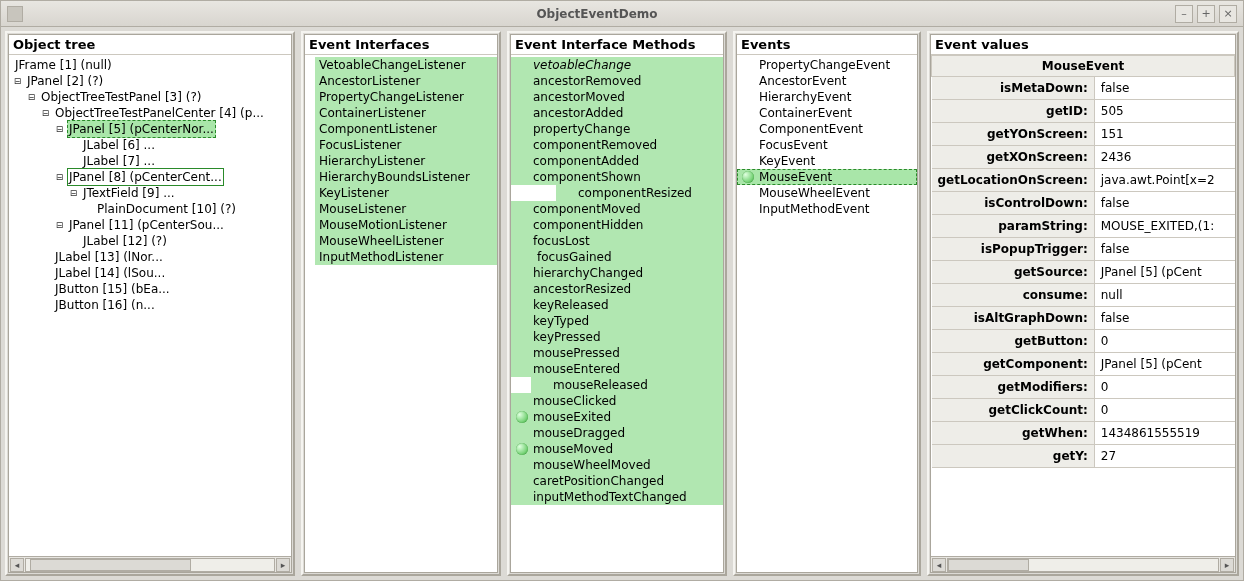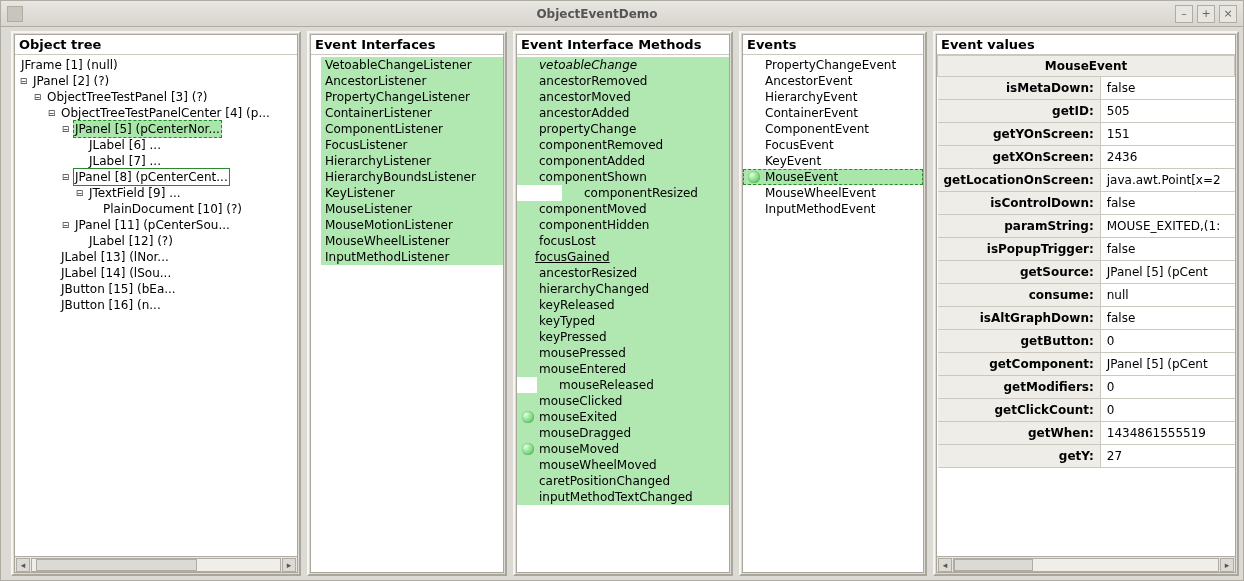--- a/index.html
+++ b/index.html
@@ -35,21 +35,21 @@
   .bullet-green { width:12px; height:12px; border-radius:50%; background:radial-gradient(circle at 30% 30%, #dfffdf, #7ed67e 60%, #3aa63a); box-shadow:inset 0 0 1px #2a8a2a; flex-shrink:0; }
 
   
   .ev-table { width:100%; border-collapse:collapse; }
   .ev-header td { background:#eeede8; border:1px solid #ccc8bf; text-align:center; font-weight:bold; padding:3px 4px; }
   .ev-row td { border-bottom:1px solid #ccc8bf; padding:4px 6px; white-space:nowrap; }
   .ev-row td.k { background:#eeede8; text-align:right; font-weight:bold; border-right:1px solid #ccc8bf; width:48%; }
   .ev-row td.v { background:#fff; text-align:left; }
 
   
-  .col-tree { flex:0 0 290px;margin-left:6px; }
+  .col-tree { flex:0 0 290px; }
   .col-ifaces { flex:0 0 200px; }
   .col-methods { flex:0 0 220px; }
   .col-events { flex:0 0 188px; }
   .col-values { flex:1 1 auto; }
 
   .list-body { padding:2px 0 14px 10px; }
 </style>
 </head>
 <body>
 
@@ -226,31 +226,31 @@
               <span>componentMoved</span>
             </div>
             <div class="list-item hl-green" style="padding-left: 4px;">
               <span style="width: 14px; display: inline-flex; justify-content: center;"></span>
               <span>componentHidden</span>
             </div>
             <div class="list-item hl-green" style="padding-left: 4px;">
               <span style="width: 14px; display: inline-flex; justify-content: center;"></span>
               <span>focusLost</span>
             </div>
-            <div class="list-item hl-green" style="padding-left: 0; text-decoration: underline;">
+            <div class="list-item hl-green" style="padding-left: 8px;">
               <span style="width: 14px; display: inline-flex; justify-content: center;"></span>
               <span>focusGained</span>
             </div>
             <div class="list-item hl-green" style="padding-left: 4px;">
               <span style="width: 14px; display: inline-flex; justify-content: center;"></span>
+              <span>hierarchyChanged</span>
+            </div>
+            <div class="list-item hl-green" style="padding-left: 4px;">
+              <span style="width: 14px; display: inline-flex; justify-content: center;"></span>
               <span>ancestorResized</span>
-            </div>
-            <div class="list-item hl-green" style="padding-left: 4px;">
-              <span style="width: 14px; display: inline-flex; justify-content: center;"></span>
-              <span>hierarchyChanged</span>
             </div>
             <div class="list-item hl-green" style="padding-left: 4px;">
               <span style="width: 14px; display: inline-flex; justify-content: center;"></span>
               <span>keyReleased</span>
             </div>
             <div class="list-item hl-green" style="padding-left: 4px;">
               <span style="width: 14px; display: inline-flex; justify-content: center;"></span>
               <span>keyTyped</span>
             </div>
             <div class="list-item hl-green" style="padding-left: 4px;">

